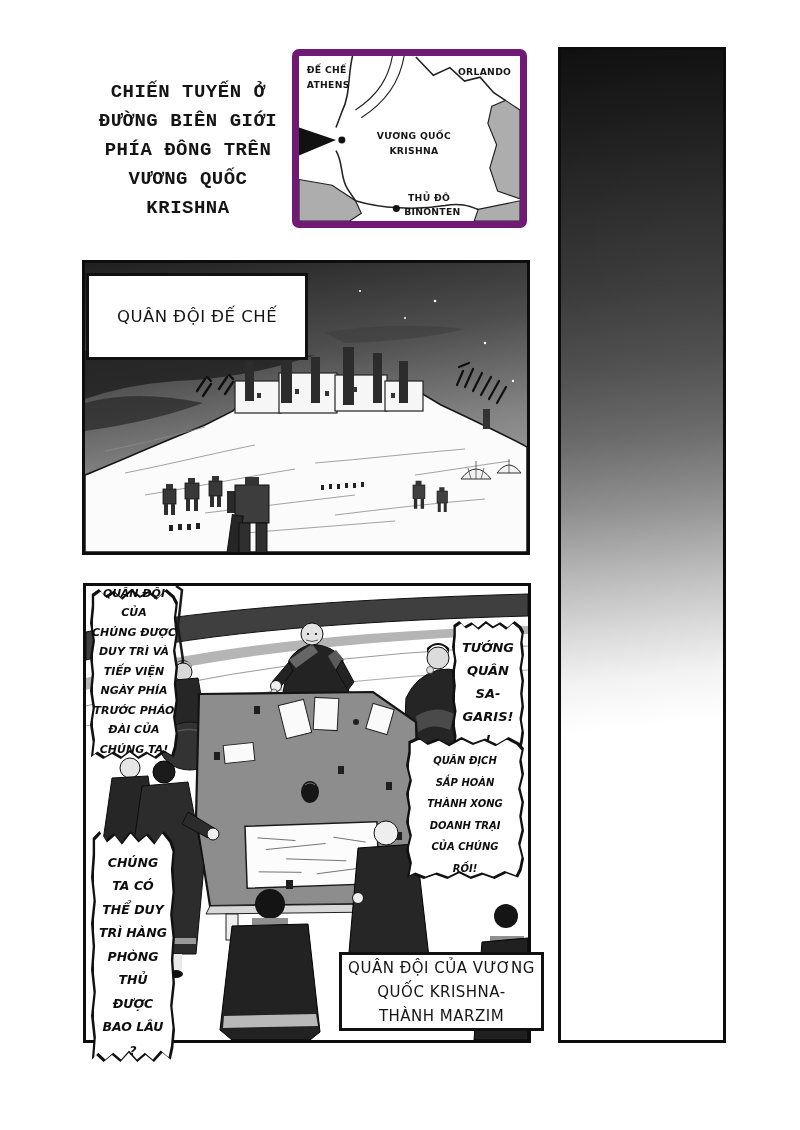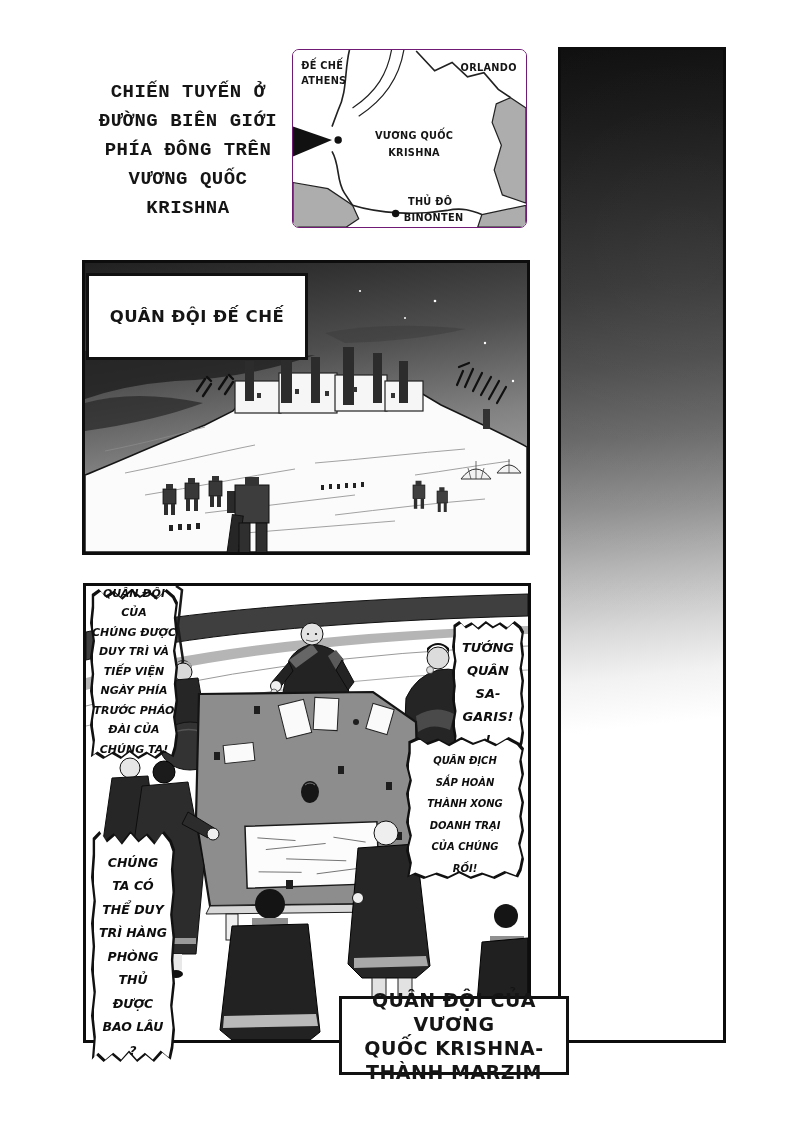--- a/index.html
+++ b/index.html
@@ -12,21 +12,21 @@
   
   .title-block {
     position:absolute; left:84px; top:78px; width:208px; height:150px;
     display:flex; flex-direction:column; justify-content:flex-start; align-items:center;
     font-weight:700; font-size:19px; line-height:29px; letter-spacing:.5px;
     text-align:center; color:#151515;font-family:Liberation Mono, monospace;
   }
   
   .map-panel {
     position:absolute; left:292px; top:49px; width:235px; height:179px;
-    border:1px solid #701a75; border-radius:7px; background:#fff; overflow:hidden;
+    border:7px solid #701a75; border-radius:7px; background:#fff; overflow:hidden;
   }
   .map-panel svg { display:block; width:100%; height:100%; }
   .map-label { font-family:"DejaVu Sans", sans-serif; font-weight:700; font-size:9.5px; fill:#151515; letter-spacing:.3px; }
   
   .grad-panel {
     position:absolute; left:558px; top:47px; width:168px; height:996px;
     border:3px solid #0d0d0d;
     background:
       radial-gradient(circle at 75% 22%, rgba(255,255,255,0.05), rgba(255,255,255,0) 55%),
       linear-gradient(174deg,
@@ -36,29 +36,29 @@
   }
   
   .mid-panel {
     position:absolute; left:82px; top:260px; width:448px; height:295px;
     border:3px solid #0d0d0d; background:#555; overflow:hidden;
   }
   .mid-panel svg { display:block; width:100%; height:100%; }
   .caption-box {
     position:absolute; background:#fff; border:3px solid #111;
     display:flex; flex-direction:column; justify-content:center; align-items:center;
-    text-align:center; font-weight:700; color:#151515;
+    text-align:center; font-weight:400; color:#151515;
   }
   .caption-athens {
     left:86px; top:273px; width:222px; height:87px;
     font-size:16.5px; line-height:27px; letter-spacing:.5px;
   }
   .caption-krishna {
-    left:339px; top:952px; width:230px; height:79px;
-    font-size:19px; line-height:24px; letter-spacing:.5px; border-width:3.5px;margin-top:44px;
+    left:339px; top:952px; width:205px; height:79px;
+    font-size:15px; line-height:24px; letter-spacing:.5px; border-width:3.5px;
   }
   
   .bottom-panel {
     position:absolute; left:83px; top:583px; width:448px; height:460px;
     border:3px solid #0d0d0d; background:#fff; overflow:hidden;
   }
   .bottom-panel svg { display:block; width:100%; height:100%; }
   
   .bubble { position:absolute; }
   .bubble .jag-outer, .bubble .jag-inner {

